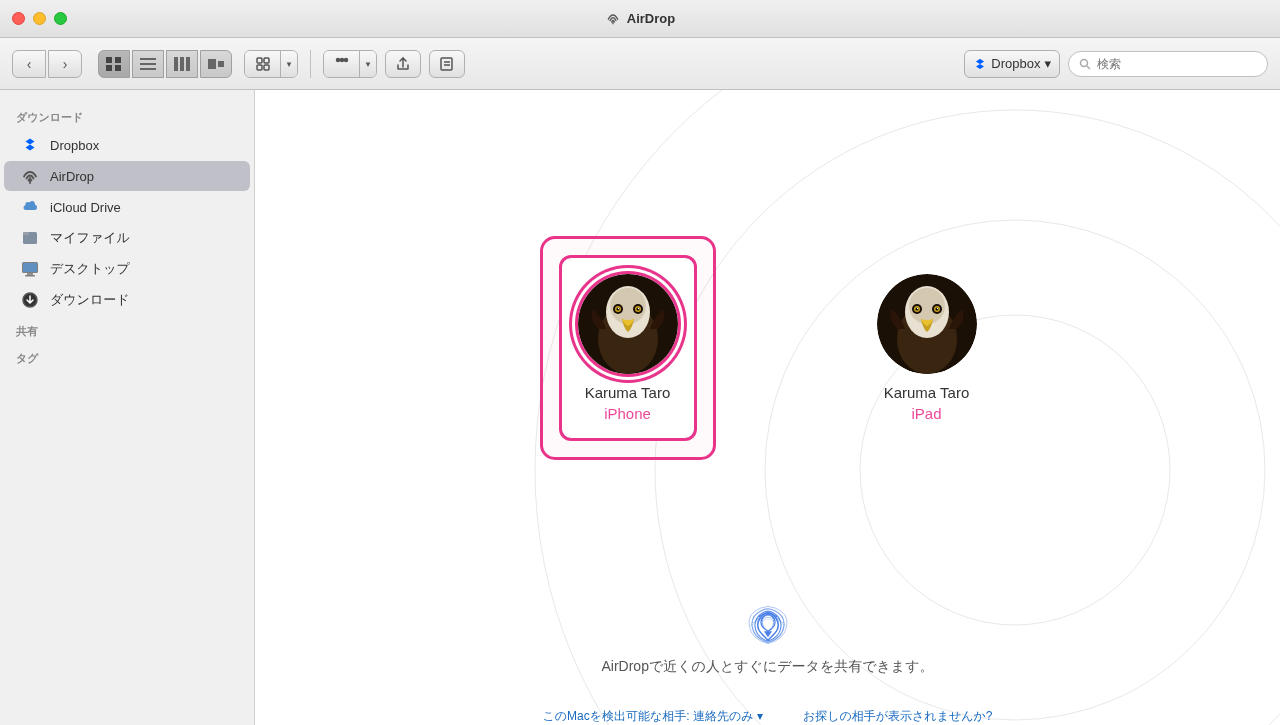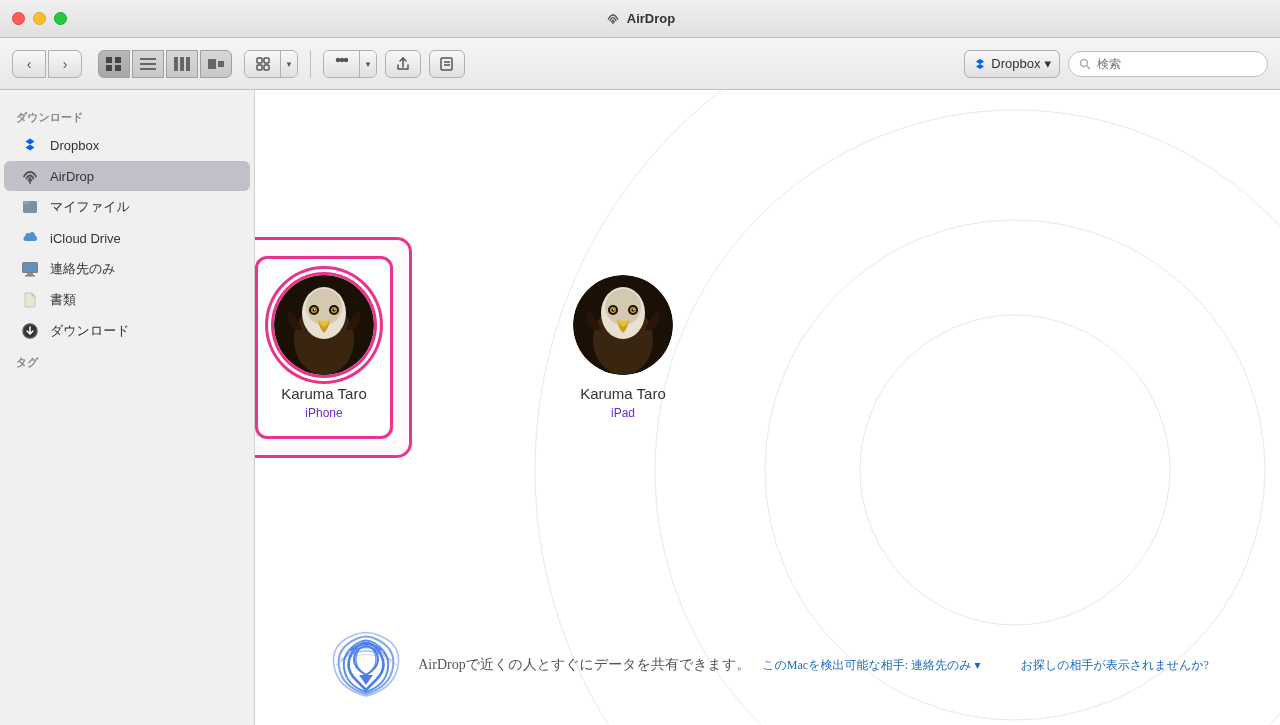--- a/index.html
+++ b/index.html
@@ -226,21 +226,21 @@
       position: relative;
       overflow: hidden;
     }
 
     
     .devices-area {
       position: absolute;
       top: 0; left: 0; right: 0; bottom: 120px;
       display: flex;
       align-items: center;
-      justify-content: flex-start;
+      justify-content: center;
       gap: 180px;
     }
     .device-card {
       display: flex;
       flex-direction: column;
       align-items: center;
       gap: 10px;
       cursor: pointer;
     }
     .device-avatar {
@@ -260,46 +260,46 @@
       padding: 16px;
       margin: -16px;
       background: rgba(232, 52, 138, 0.03);
     }
     .device-name {
       font-size: 15px;
       color: #333;
       font-weight: 400;
     }
     .device-type {
-      font-size: 12px;
-      color: #6d28d9;
+      font-size: 15px;
+      color: #ec4899;
       margin-top: -6px;
     }
 
     
     .bottom-area {
       position: absolute;
       bottom: 0;
       left: 0; right: 0;
       height: 120px;
       display: flex;
-      flex-direction: row;
+      flex-direction: column;
       align-items: center;
       justify-content: center;
       gap: 12px;
-      font-family: Liberation Serif, serif;
     }
     .bottom-text {
       font-size: 14px;
       color: #555;
     }
     .bottom-links {
       display: flex;
       gap: 40px;
       font-size: 12px;
+      margin-top: 20px;
     }
     .bottom-link {
       color: #1a6bbf;
       cursor: pointer;
     }
 
     
     .airdrop-svg {
       width: 16px;
       height: 16px;
@@ -447,71 +447,63 @@
           <path d="M7.5 13.5 Q8.2 12 9 12 Q9.8 12 10.5 13.5" stroke-linecap="round"></path>
           <line x1="9" y1="16" x2="9" y2="11" stroke-linecap="round"></line>
         </svg>
       </div>
       <span>AirDrop</span>
     </div>
 
     <div class="sidebar-item">
       <div class="sidebar-icon">
         <svg width="18" height="18" viewBox="0 0 18 18" fill="none">
-          <rect x="2" y="3" width="14" height="12" rx="1.5" fill="#8090a0"></rect>
-          <rect x="2" y="3" width="6" height="3" rx="1" fill="#9aa0aa"></rect>
-        </svg>
-      </div>
-      <span>マイファイル</span>
+          <path d="M5 12 Q2.5 12 2.5 9.5 Q2.5 7.5 4.5 7 Q4 4 7 4 Q8 4 8.5 4.5 Q9 3 11 3 Q14 3 14 6.5 Q16 7 16 9.5 Q16 12 13.5 12Z" fill="#5090d0"></path>
+        </svg>
+      </div>
+      <span>iCloud Drive</span>
     </div>
 
     <div class="sidebar-item">
       <div class="sidebar-icon">
         <svg width="18" height="18" viewBox="0 0 18 18" fill="none">
-          <path d="M5 12 Q2.5 12 2.5 9.5 Q2.5 7.5 4.5 7 Q4 4 7 4 Q8 4 8.5 4.5 Q9 3 11 3 Q14 3 14 6.5 Q16 7 16 9.5 Q16 12 13.5 12Z" fill="#5090d0"></path>
-        </svg>
-      </div>
-      <span>iCloud Drive</span>
+          <rect x="2" y="3" width="14" height="12" rx="1.5" fill="#8090a0"></rect>
+          <rect x="2" y="3" width="6" height="3" rx="1" fill="#9aa0aa"></rect>
+        </svg>
+      </div>
+      <span>マイファイル</span>
     </div>
 
 
     <div class="sidebar-item">
       <div class="sidebar-icon">
         <svg width="18" height="18" viewBox="0 0 18 18" fill="none">
           <rect x="1" y="2" width="16" height="11" rx="1.5" fill="#808080"></rect>
           <rect x="2" y="3" width="14" height="9" fill="#6090c0"></rect>
           <rect x="6" y="13" width="6" height="2" fill="#909090"></rect>
           <rect x="4" y="15" width="10" height="1.5" rx="0.5" fill="#808080"></rect>
         </svg>
       </div>
-      <span>連絡先のみ</span>
-    </div>
-
-    <div class="sidebar-item">
-      <div class="sidebar-icon">
-        <svg width="18" height="18" viewBox="0 0 18 18" fill="none">
-          <path d="M4 2 L11 2 L14 5 L14 16 L4 16 Z" fill="#e8e8d0" stroke="#bbb" stroke-width="0.8"></path>
-          <path d="M11 2 L11 5 L14 5" fill="#d0d0b0" stroke="#bbb" stroke-width="0.8"></path>
-        </svg>
-      </div>
-      <span>書類</span>
-    </div>
+      <span>デスクトップ</span>
+    </div>
+
 
     <div class="sidebar-item">
       <div class="sidebar-icon">
         <svg width="18" height="18" viewBox="0 0 18 18" fill="none" stroke="#555" stroke-width="1.5">
           <circle cx="9" cy="9" r="7" fill="#333"></circle>
           <path d="M9 5 L9 11 M6 9 L9 12 L12 9" stroke="white" stroke-linecap="round" stroke-linejoin="round"></path>
         </svg>
       </div>
       <span>ダウンロード</span>
     </div>
 
 
 
+    <div class="sidebar-section-label">共有</div>
     <div class="sidebar-section-label">タグ</div>
   </div>
 
   <div class="content">
 
     <svg style="position:absolute;top:0;left:0;width:100%;height:100%;pointer-events:none;">
       <circle cx="760" cy="380" r="480" fill="none" stroke="#e8e8e8" stroke-width="1"></circle>
       <circle cx="760" cy="380" r="360" fill="none" stroke="#e8e8e8" stroke-width="1"></circle>
       <circle cx="760" cy="380" r="250" fill="none" stroke="#e8e8e8" stroke-width="1"></circle>
       <circle cx="760" cy="380" r="155" fill="none" stroke="#e8e8e8" stroke-width="1"></circle>

